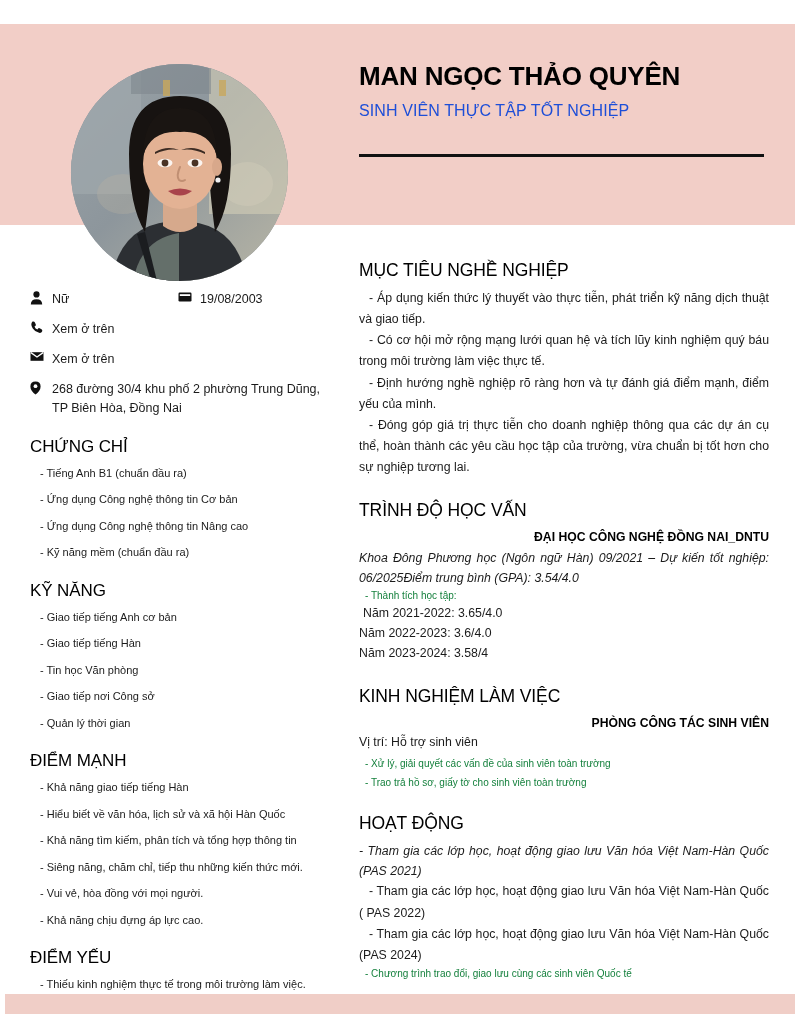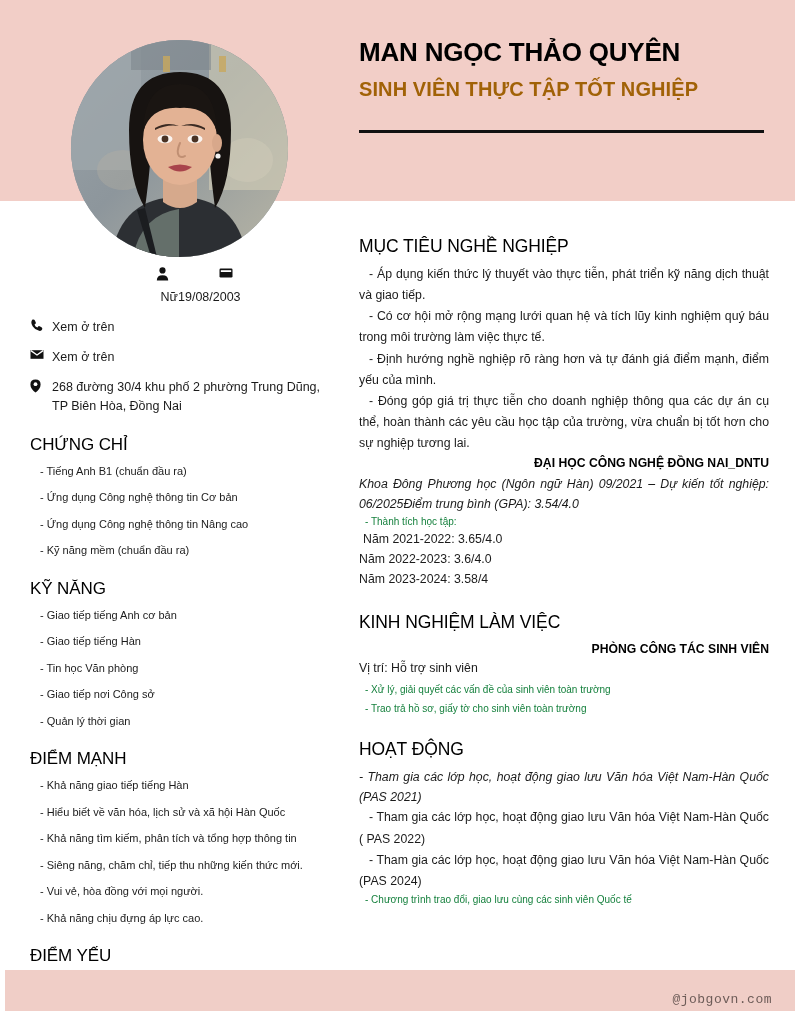--- a/index.html
+++ b/index.html
@@ -6,20 +6,21 @@
   html, body {
     width: 800px; height: 1014px;
     background: #ffffff;
     font-family: "Liberation Sans", sans-serif;
     overflow: hidden;
   }
   .page {
     position: relative;
     width: 800px; height: 854px;
     background: #ffffff;
+    margin-top: 24px;
   }
   
   .header-band {
     position: absolute; left: 0; top: 0;
     width: 795px; height: 201px;
     background: #F2CEC7;
   }
   .footer-band {
     position: absolute; left: 5px; top: 970px;
     width: 790px; height: 41px;
@@ -42,21 +43,21 @@
   }
   .photo svg { display: block; width: 217px; height: 217px; }
   
   .hdr-text { position: absolute; left: 359px; top: 38px; width: 410px; }
   .hdr-name {
     font-size: 26px; font-weight: bold; color: #000;
     letter-spacing: -0.2px; line-height: 1.15;
   }
   .hdr-role {
     margin-top: 10px;
-    font-size: 20px; font-weight: 700; color: #a16207;
+    font-size: 16px; font-weight: 400; color: #1d4ed8;
     letter-spacing: 0.1px;
   }
   .hdr-rule {
     position: absolute; left: 359px; top: 130px;
     width: 405px; height: 3px; background: #111;
   }
   
   .left-col {
     position: absolute; left: 30px; top: 266px;
     width: 300px;
@@ -71,21 +72,21 @@
   .crow .ico {
     width: 22px; flex: 0 0 22px;
     display: flex; align-items: flex-start; justify-content: flex-start;
     padding-top: 1px;
   }
   .crow .ico svg { display: block; }
   .crow .val {
     font-size: 12.5px; color: #1a1a1a; line-height: 1.45;
   }
   .crow.two { justify-content: flex-start; }
-  .crow.two .half { display: flex; align-items: flex-end; flex-direction: column; }
+  .crow.two .half { display: flex; align-items: flex-start; }
   .crow.two .half:first-child { width: 148px; flex: 0 0 148px; }
   
   .sec-h {
     font-size: 17px; font-weight: normal; color: #000;
     margin-top: 20px; margin-bottom: 8px; letter-spacing: -0.1px;
   }
   .right-col .sec-h { font-size: 17.5px; margin-top: 22px; margin-bottom: 7px; }
   .right-col .sec-h.first { margin-top: 0; }
   
   ul.bl { list-style: none; }
@@ -270,20 +271,21 @@
   </div>
 
   <div class="right-col">
 
     <div class="sec-h first">MỤC TIÊU NGHỀ NGHIỆP</div>
     <p class="just">- Áp dụng kiến thức lý thuyết vào thực tiễn, phát triển kỹ năng dịch thuật và giao tiếp.</p>
     <p class="just">- Có cơ hội mở rộng mạng lưới quan hệ và tích lũy kinh nghiệm quý báu trong môi trường làm việc thực tế.</p>
     <p class="just">- Định hướng nghề nghiệp rõ ràng hơn và tự đánh giá điểm mạnh, điểm yếu của mình.</p>
     <p class="just">- Đóng góp giá trị thực tiễn cho doanh nghiệp thông qua các dự án cụ thể, hoàn thành các yêu cầu học tập của trường, vừa chuẩn bị tốt hơn cho sự nghiệp tương lai.</p>
 
+    <div class="sec-h">TRÌNH ĐỘ HỌC VẤN</div>
     <p class="sub-bold">ĐẠI HỌC CÔNG NGHỆ ĐỒNG NAI_DNTU</p>
     <p class="ital">Khoa Đông Phương học (Ngôn ngữ Hàn) 09/2021 – Dự kiến tốt nghiệp: 06/2025Điểm trung bình (GPA): 3.54/4.0</p>
     <p class="dash">- Thành tích học tập:</p>
     <p class="gpa ind">Năm 2021-2022: 3.65/4.0</p>
     <p class="gpa">Năm 2022-2023: 3.6/4.0</p>
     <p class="gpa">Năm 2023-2024: 3.58/4</p>
 
     <div class="sec-h">KINH NGHIỆM LÀM VIỆC</div>
     <p class="sub-bold">PHÒNG CÔNG TÁC SINH VIÊN</p>
     <p class="plain">Vị trí: Hỗ trợ sinh viên</p>

